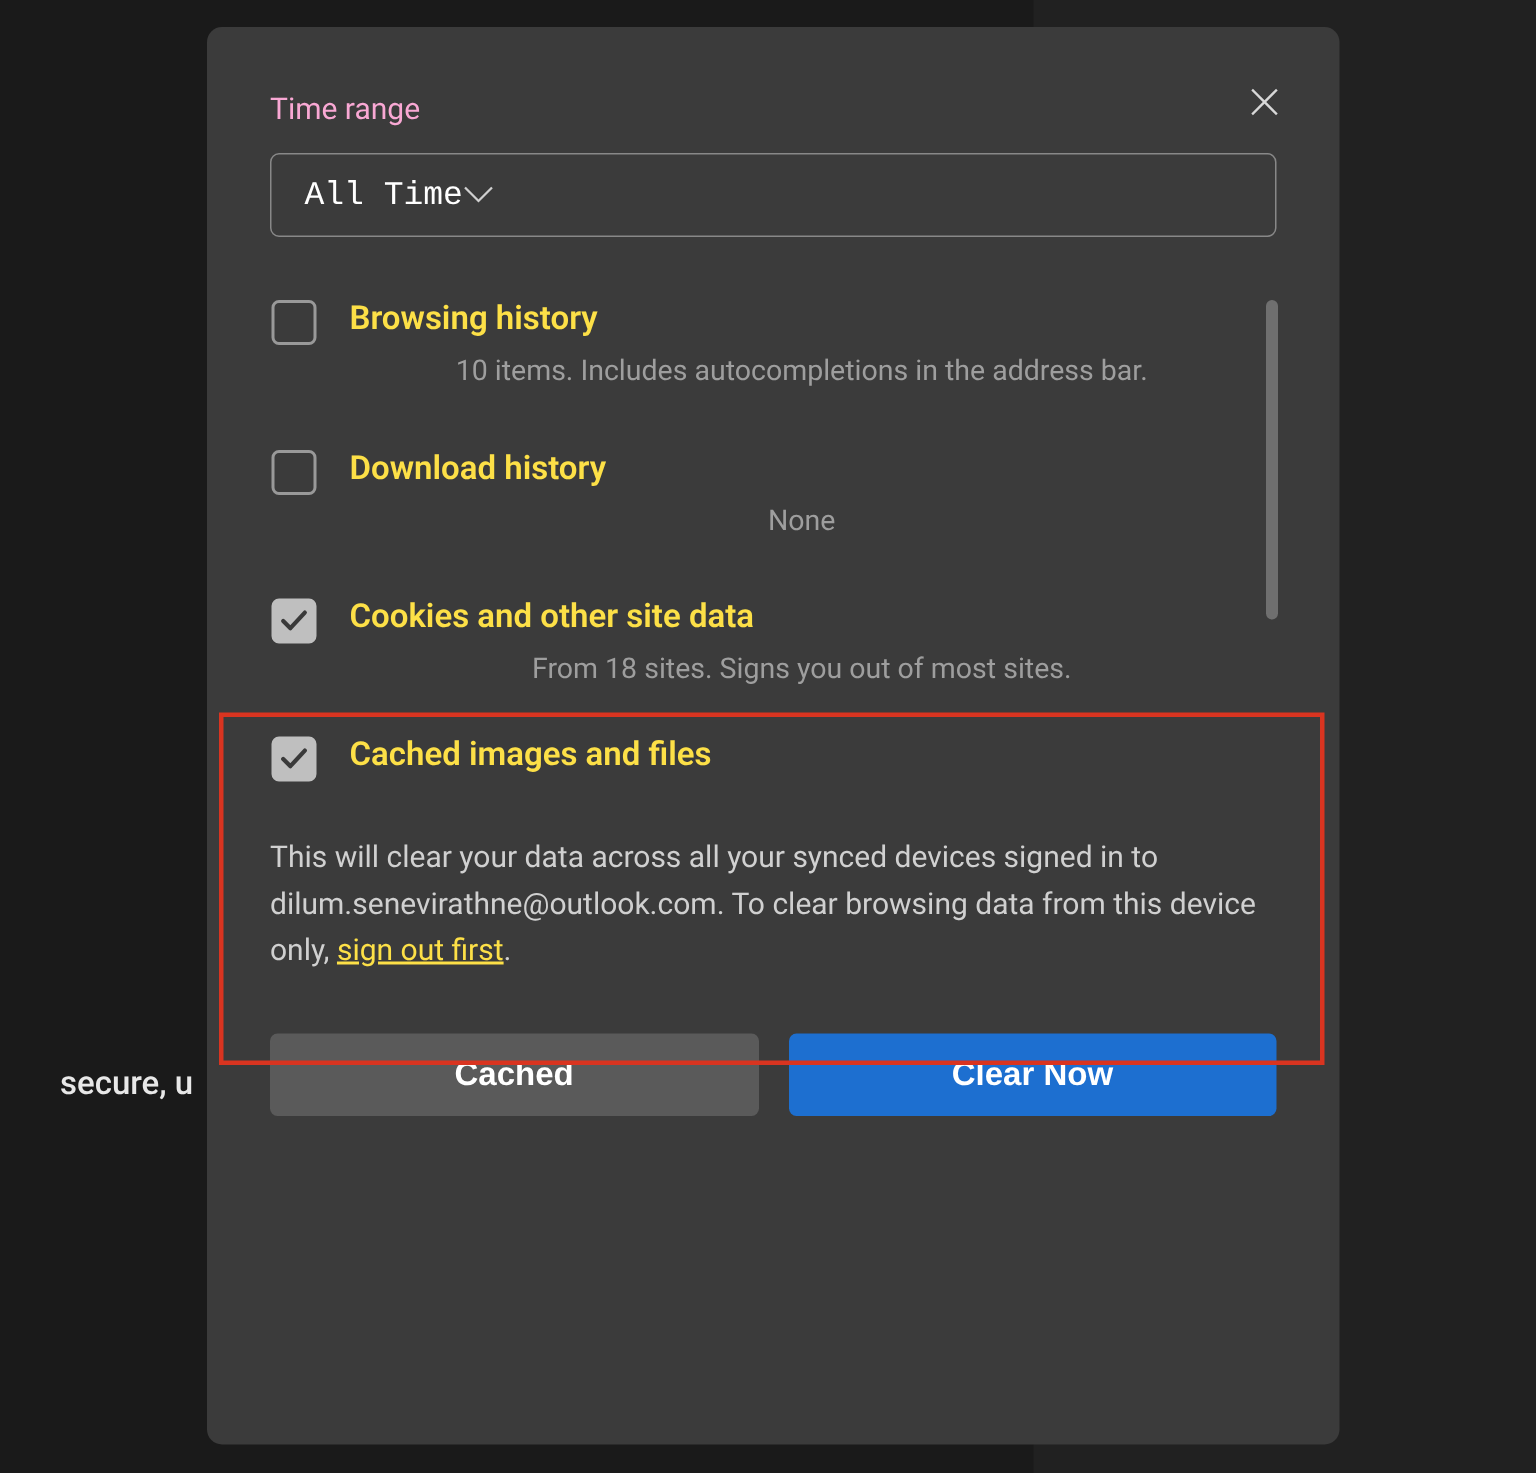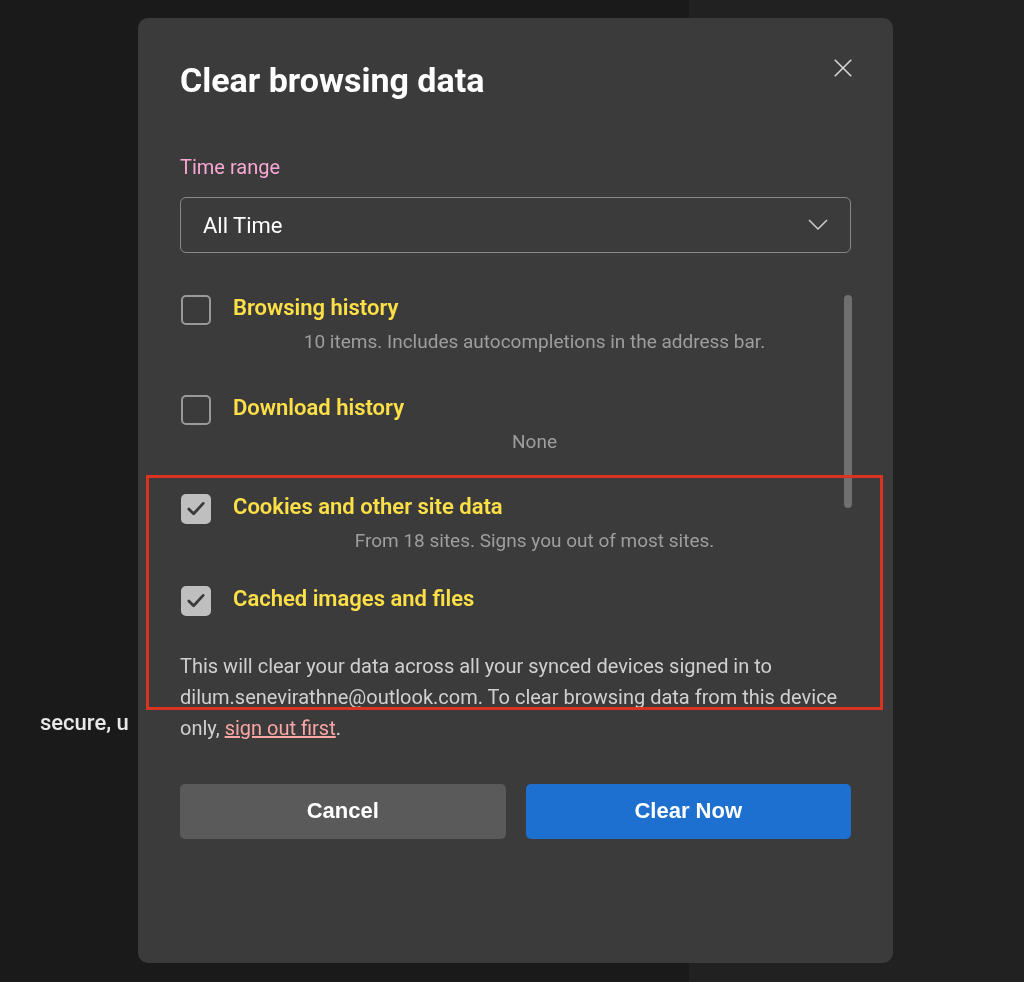--- a/index.html
+++ b/index.html
@@ -68,23 +68,24 @@
       margin-bottom: 18px;
     }
     .time-select {
       width: 100%;
       height: 56px;
       background: transparent;
       border: 1px solid #888;
       border-radius: 6px;
       display: flex;
       align-items: center;
-      justify-content: space-between;
+      justify-content: flex-start;
       padding: 0 22px;
       cursor: pointer;
+      font-family: Liberation Mono, monospace;
     }
     .time-select-value {
       font-size: 22px;
       color: #ffffff;
       font-weight: 400;
     }
     .time-select svg {
       width: 20px;
       height: 12px;
     }
@@ -162,21 +163,21 @@
       z-index: 10;
     }
     .footer-text {
       font-size: 20px;
       color: #d0d0d0;
       line-height: 1.55;
       margin-top: 32px;
       margin-bottom: 40px;
     }
     .footer-text .link {
-      color: #fca5a5;
+      color: #fde047;
       text-decoration: underline;
       cursor: pointer;
     }
     .button-row {
       display: flex;
       gap: 20px;
     }
     .btn {
       flex: 1;
       height: 55px;
@@ -205,21 +206,20 @@
 <div class="bg-text" style="top: 710px; left: 0; margin-left: 40px;">secure, u</div>
 
 <div class="modal">
   <div class="close-btn">
     <svg viewBox="0 0 24 24" fill="none" stroke="#d8d8d8" stroke-width="1.7">
       <line x1="3" y1="3" x2="21" y2="21"></line>
       <line x1="21" y1="3" x2="3" y2="21"></line>
     </svg>
   </div>
 
-  <h1 class="modal-title">Clear browsing data</h1>
 
   <div class="time-label">Time range</div>
 
   <div class="time-select">
     <span class="time-select-value">All Time</span>
     <svg viewBox="0 0 20 12" fill="none" stroke="#d0d0d0" stroke-width="1.5">
       <polyline points="1,1 10,10 19,1"></polyline>
     </svg>
   </div>
 
@@ -264,18 +264,18 @@
         <div class="checkbox-title">Cached images and files</div>
       </div>
     </div>
   </div>
 
   <div class="footer-text">
     <span>This will clear your data across all your synced devices signed in to dilum.senevirathne@outlook.com. To clear browsing data from this device only, </span><span class="link">sign out first</span><span>.</span>
   </div>
 
   <div class="button-row">
-    <button class="btn btn-cancel">Cancel</button>
+    <button class="btn btn-cancel">Cached</button>
     <button class="btn btn-clear">Clear Now</button>
   </div>
 </div>
 
 <div class="highlight-box"></div>
 
 </body></html>

